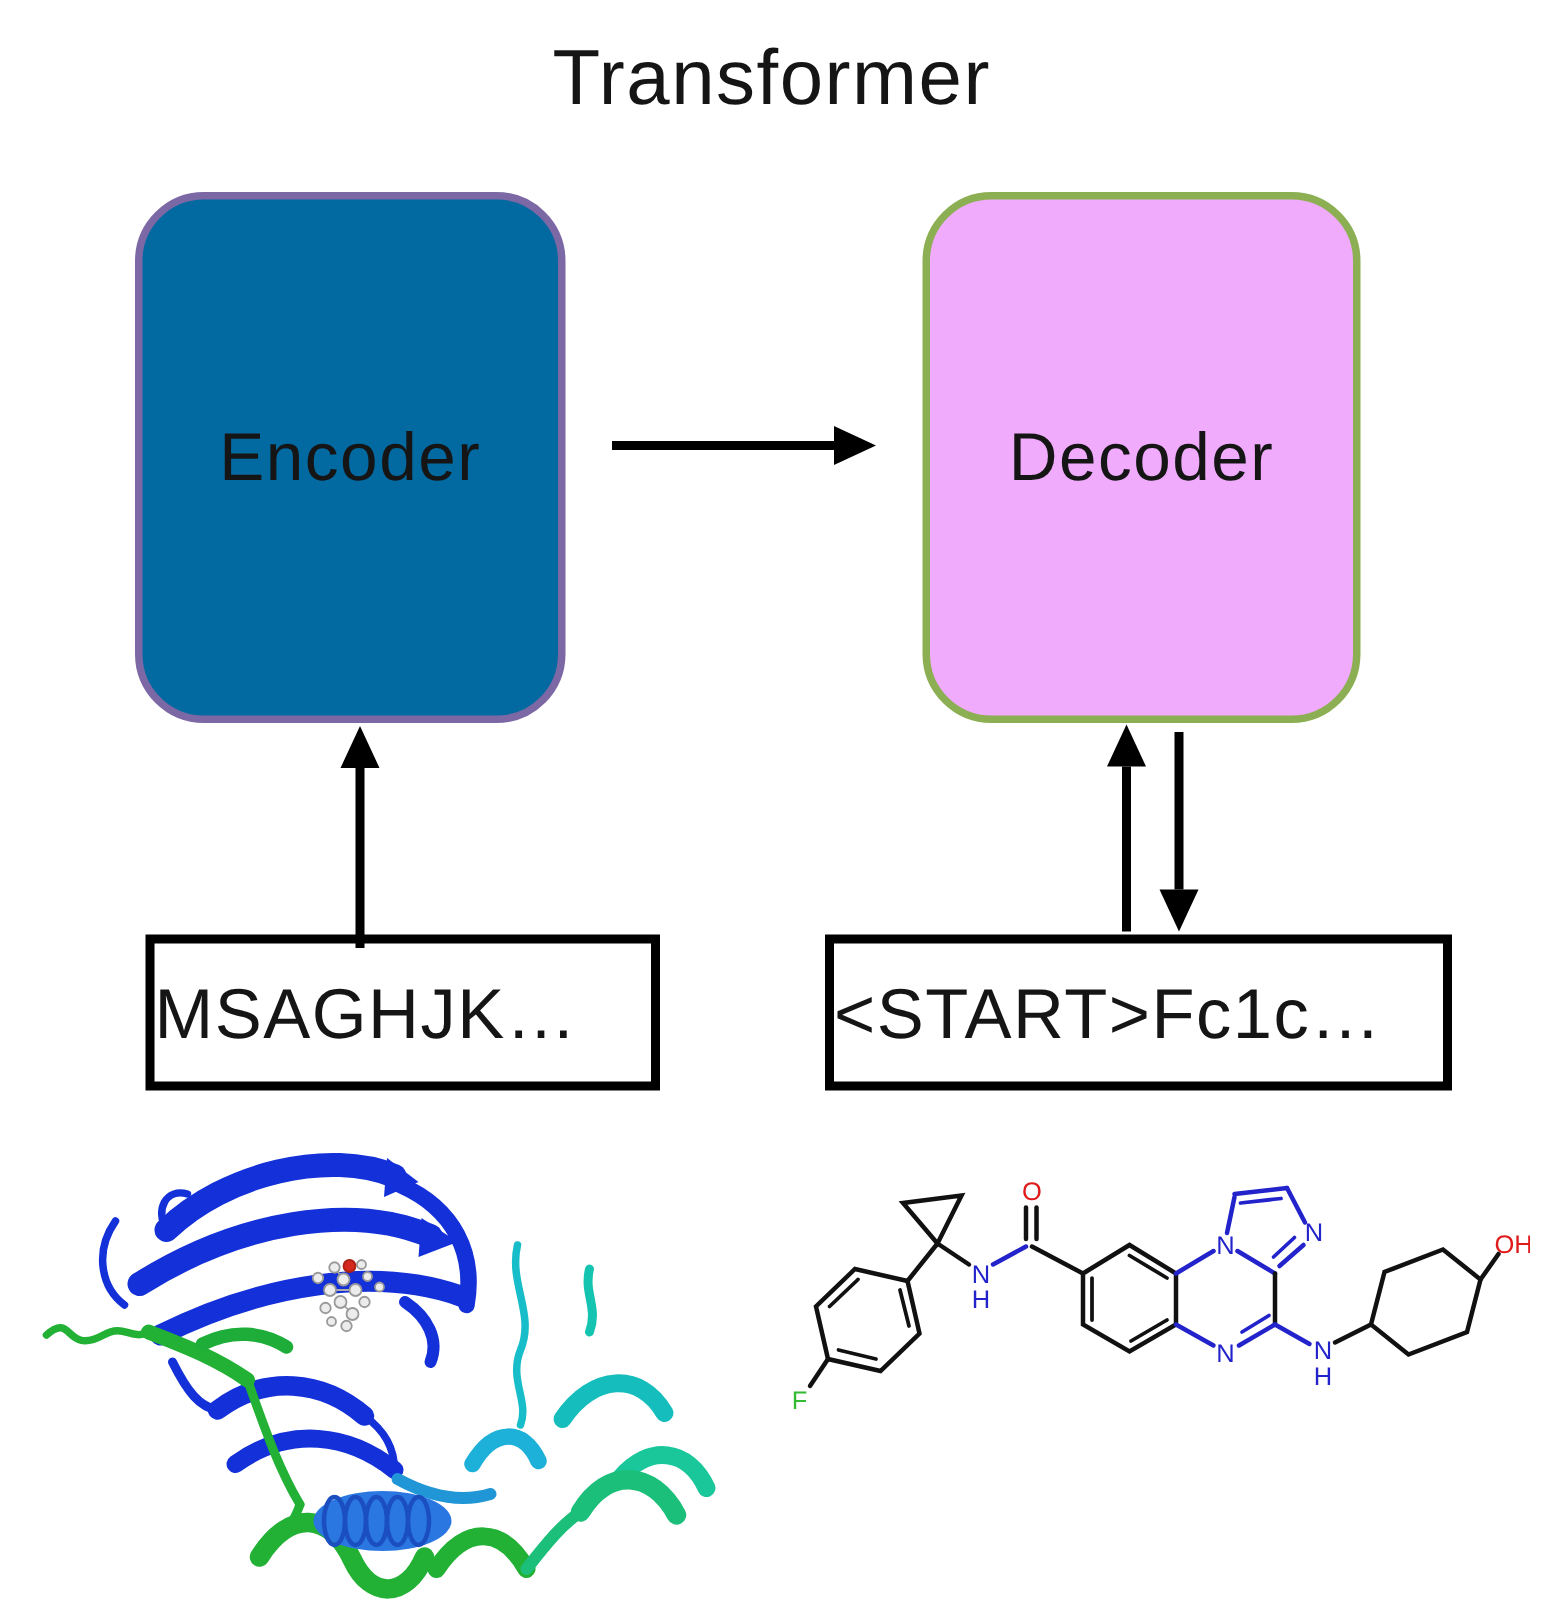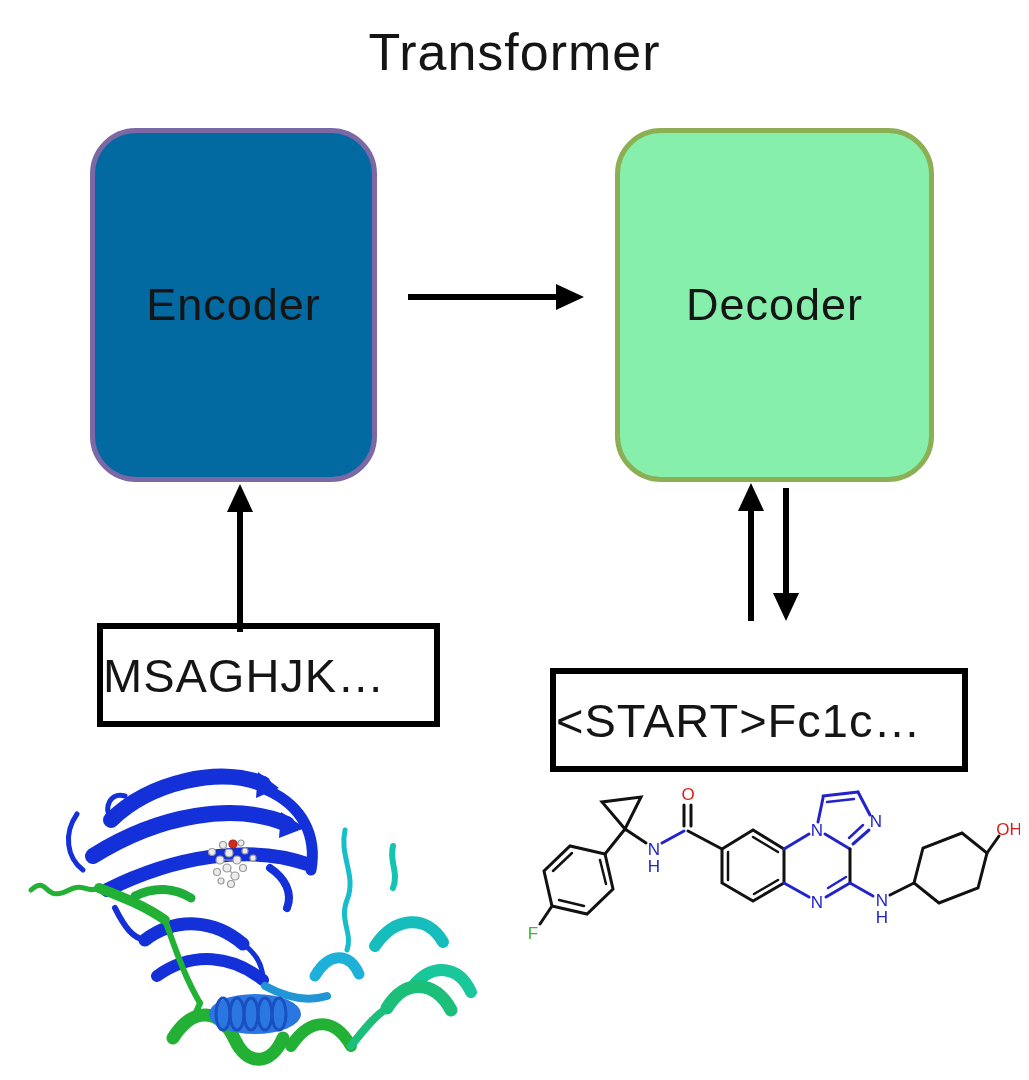--- a/index.html
+++ b/index.html
@@ -13,30 +13,30 @@
     text-align:center; font-size:52px; line-height:64px;
     font-weight:400; letter-spacing:1px; color:#151515;
   }
   .box {
     position:absolute; display:flex; align-items:center; justify-content:center;
     border-radius:46px; font-size:45px; letter-spacing:1px; color:#151515;
     box-sizing:border-box;
   }
   .box.encoder { left:90px; top:128px; width:287px; height:354px;
                  background:#0369a1; border:5px solid #7b68a5; }
-  .box.decoder { left:615px; top:128px; width:319px; height:354px;
-                 background:#86efac; border:5px solid #8daf53; }
+  .box.decoder { left:615px; top:128px; width:292px; height:354px;
+                 background:#f0abfc; border:5px solid #8daf53; }
   .iobox {
     position:absolute; top:623px; height:104px; background:#ffffff;
     border:6px solid #000; box-sizing:border-box;
     display:flex; align-items:center; 
     font-size:47px; letter-spacing:1px; color:#151515; white-space:nowrap;
   }
   .iobox.left  { left:97px;  width:343px; }
-  .iobox.right { left:550px; width:418px;margin-top:45px; }
+  .iobox.right { left:550px; width:418px; }
   svg.overlay { position:absolute; left:0; top:0; pointer-events:none; }
   .protein-svg  { position:absolute; left:15px;  top:748px; }
   .molecule-svg { position:absolute; left:520px; top:772px; }
 </style>
 </head>
 <body>
 
 <div class="canvas">
 
   <div class="title">Transformer</div>

